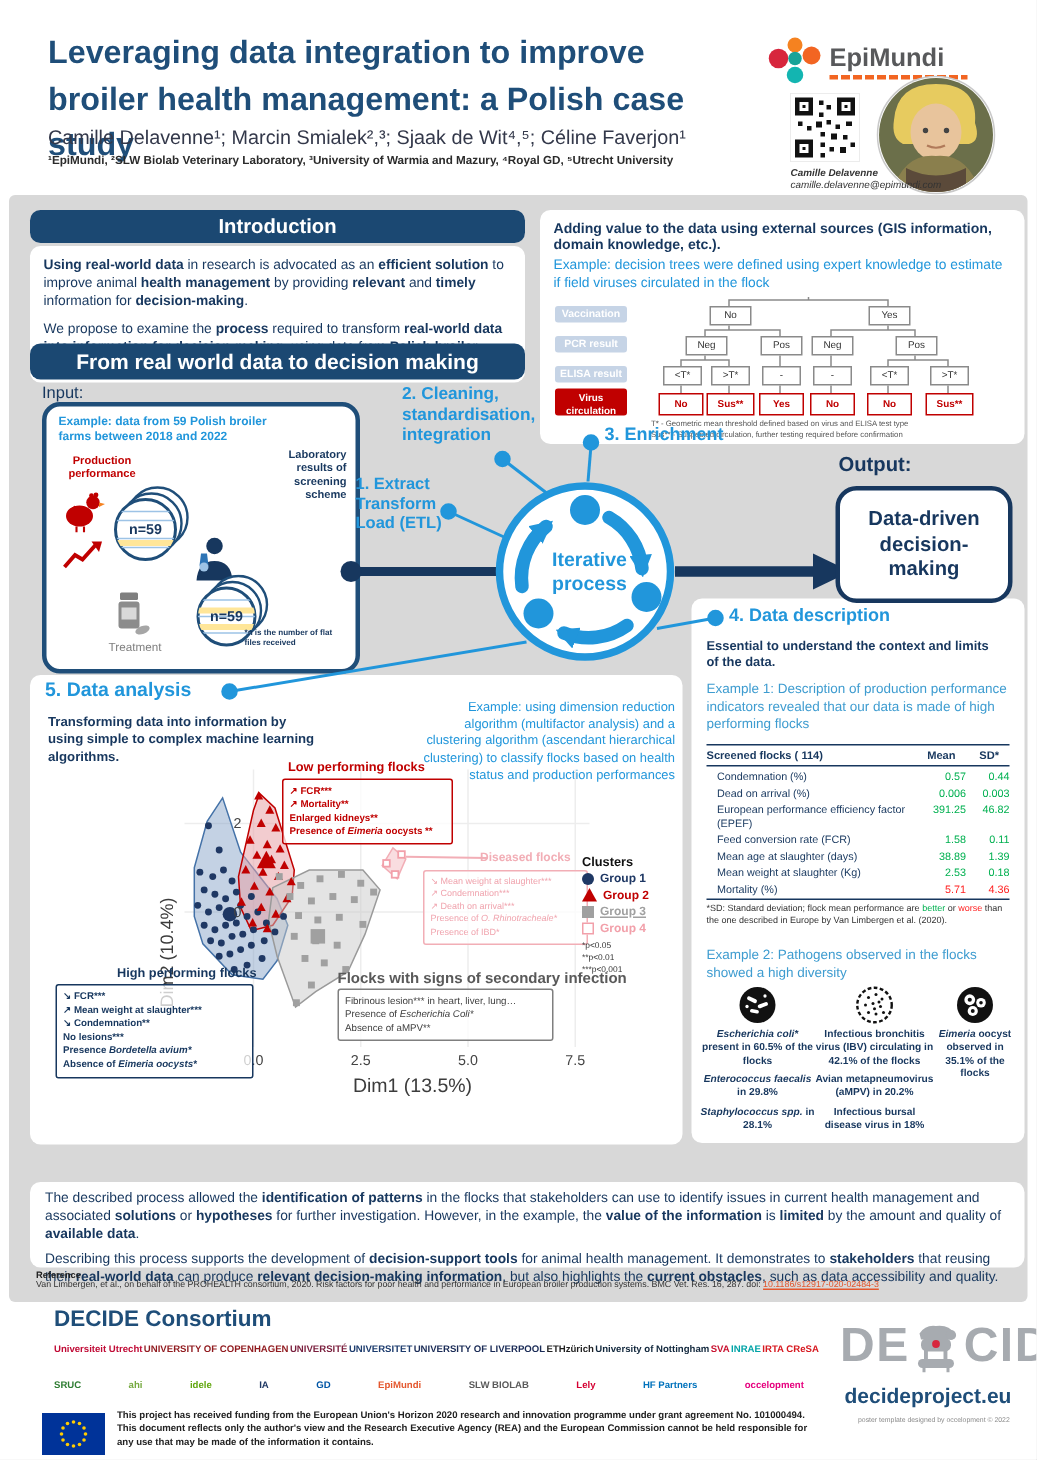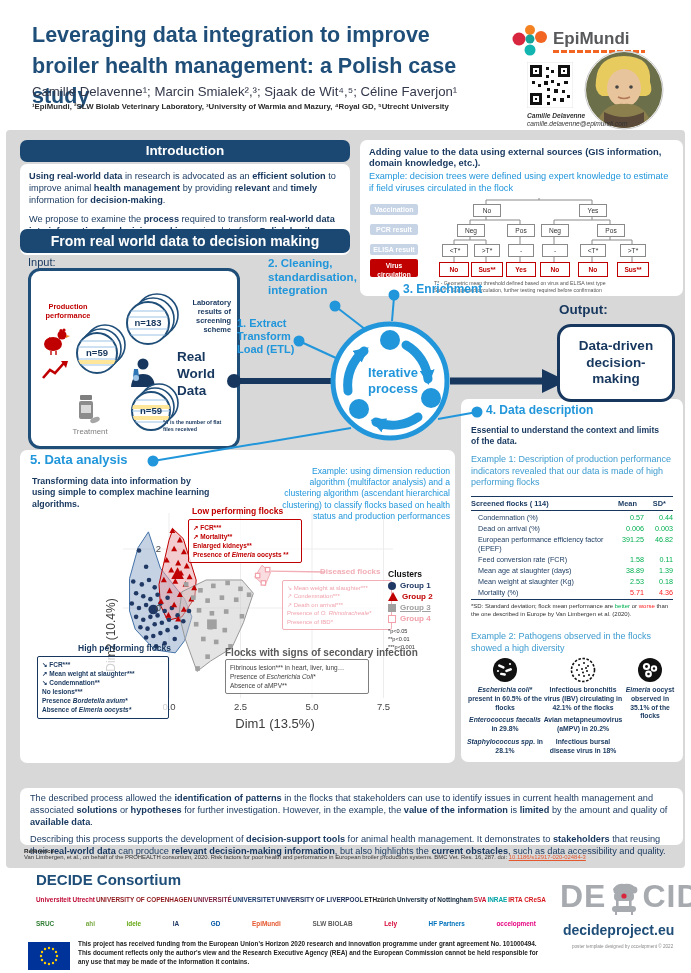--- a/index.html
+++ b/index.html
@@ -170,20 +170,21 @@
       <div style="position:absolute;left:64px;top:82px;font-size:5.2px;color:#555;">T* - Geometric mean threshold defined based on virus and ELISA test type</div>
       <div style="position:absolute;left:64px;top:89px;font-size:5.2px;color:#555;">Sus** - Suspected circulation, further testing required before confirmation</div>
     </div>
   </div>
 
   <div class="abs banner" style="left:20px;top:229px;width:330px;height:24px;font-size:14px;line-height:24px;">From real world data to decision making</div>
 
   <div class="abs navy" style="left:28px;top:256px;font-size:11px;font-weight:normal;z-index:6;">Input:</div>
 
   <div class="abs" style="left:28px;top:268px;width:206px;height:175px;background:#fff;border:3px solid #1F4E79;border-radius:12px;z-index:1;">
+    <div style="position:absolute;left:8px;top:5px;width:160px;font-size:8px;font-weight:bold;color:#2196DB;line-height:1.2;">Example: data from 59 Polish broiler farms between 2018 and 2022</div>
     <div style="position:absolute;left:6px;top:32px;width:62px;font-size:7.4px;font-weight:bold;color:#C00000;text-align:center;line-height:1.15;">Production performance</div>
     <span style="position:absolute;left:10px;top:56px;">
       <svg width="30" height="28" viewBox="0 0 30 28">
         <g fill="#C00000">
           <ellipse cx="12" cy="17" rx="9" ry="7"></ellipse>
           <circle cx="21" cy="8" r="4.5"></circle>
           <circle cx="20" cy="3.5" r="1.6"></circle>
             <circle cx="23" cy="3" r="1.6"></circle>
           <path d="M4,14 L9,10 L10,16Z"></path>
         </g>
@@ -217,51 +218,29 @@
               <line x1="8" y1="24" x2="48" y2="24"></line>
               <line x1="8" y1="36" x2="48" y2="36"></line>
               <line x1="8" y1="42" x2="48" y2="42"></line>
             </g>
           <rect x="8" y="37" width="40" height="4" fill="#FFE699"></rect>
         </g>
         <text x="28" y="33" text-anchor="middle" font-size="9.5" font-weight="bold" fill="#17375E">n=59</text>
       </svg>
     </span>
 
-    <span style="position:absolute;left:86px;top:20px;">
-      <svg width="64" height="62" viewBox="0 0 64 62">
-        <circle cx="40" cy="24" r="21" fill="#fff" stroke="#1F4E79" stroke-width="1.6"></circle>
-        <circle cx="36" cy="28" r="21" fill="#fff" stroke="#1F4E79" stroke-width="1.6"></circle>
-        <defs>
-            <clipPath id="cp2">
-              <circle cx="31" cy="32" r="21"></circle>
-            </clipPath>
-          </defs>
-        <circle cx="31" cy="32" r="21" fill="#fff" stroke="#1F4E79" stroke-width="2"></circle>
-        <g clip-path="url(#cp2)">
-          <g stroke="#9DC3E6" stroke-width="1">
-              <line x1="10" y1="20" x2="52" y2="20"></line>
-              <line x1="10" y1="26" x2="52" y2="26"></line>
-              <line x1="10" y1="38" x2="52" y2="38"></line>
-              <line x1="10" y1="44" x2="52" y2="44"></line>
-            </g>
-        </g>
-        <text x="31" y="35" text-anchor="middle" font-size="9.5" font-weight="bold" fill="#17375E">n=183</text>
-      </svg>
-    </span>
     <div style="position:absolute;left:146px;top:28px;width:54px;font-size:7.4px;font-weight:bold;color:#17375E;text-align:right;line-height:1.2;">Laboratory results of screening scheme</div>
     <span style="position:absolute;left:96px;top:86px;">
       <svg width="30" height="32" viewBox="0 0 30 32">
         <circle cx="16" cy="7" r="5.5" fill="#17375E"></circle>
         <path d="M4,30 Q5,17 16,17 Q27,17 28,30Z" fill="#17375E"></path>
         <path d="M7,12 L11,12 L12,20 Q9,23 6,20Z" fill="#2E75B6"></path>
         <circle cx="9" cy="21" r="3" fill="#9DC3E6"></circle>
       </svg>
     </span>
-    <div style="position:absolute;left:146px;top:78px;width:56px;font-size:13.5px;font-weight:bold;color:#17375E;line-height:1.25;">Real World Data</div>
 
     <span style="position:absolute;left:94px;top:112px;">
       <svg width="58" height="56" viewBox="0 0 58 56">
         <circle cx="34" cy="20" r="19" fill="#fff" stroke="#1F4E79" stroke-width="1.6"></circle>
         <circle cx="30" cy="24" r="19" fill="#fff" stroke="#1F4E79" stroke-width="1.6"></circle>
         <defs>
             <clipPath id="cp3">
               <circle cx="26" cy="28" r="19"></circle>
             </clipPath>
           </defs>

